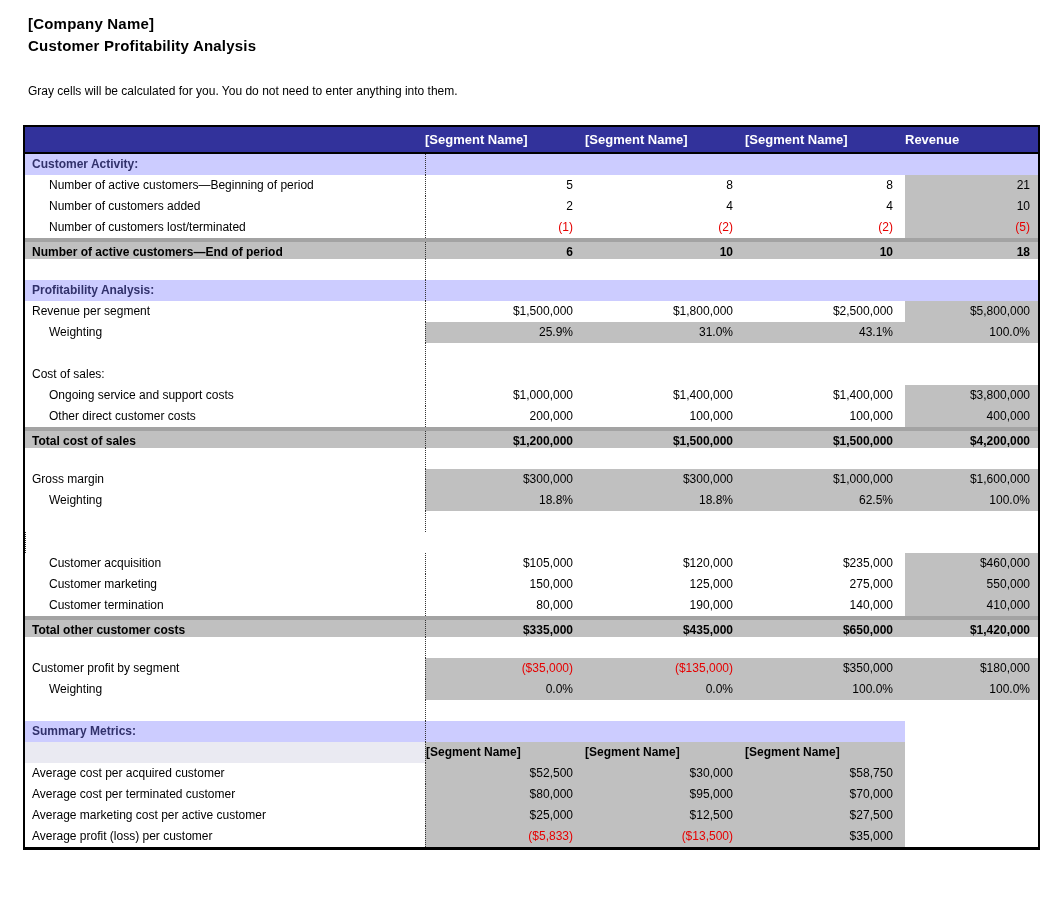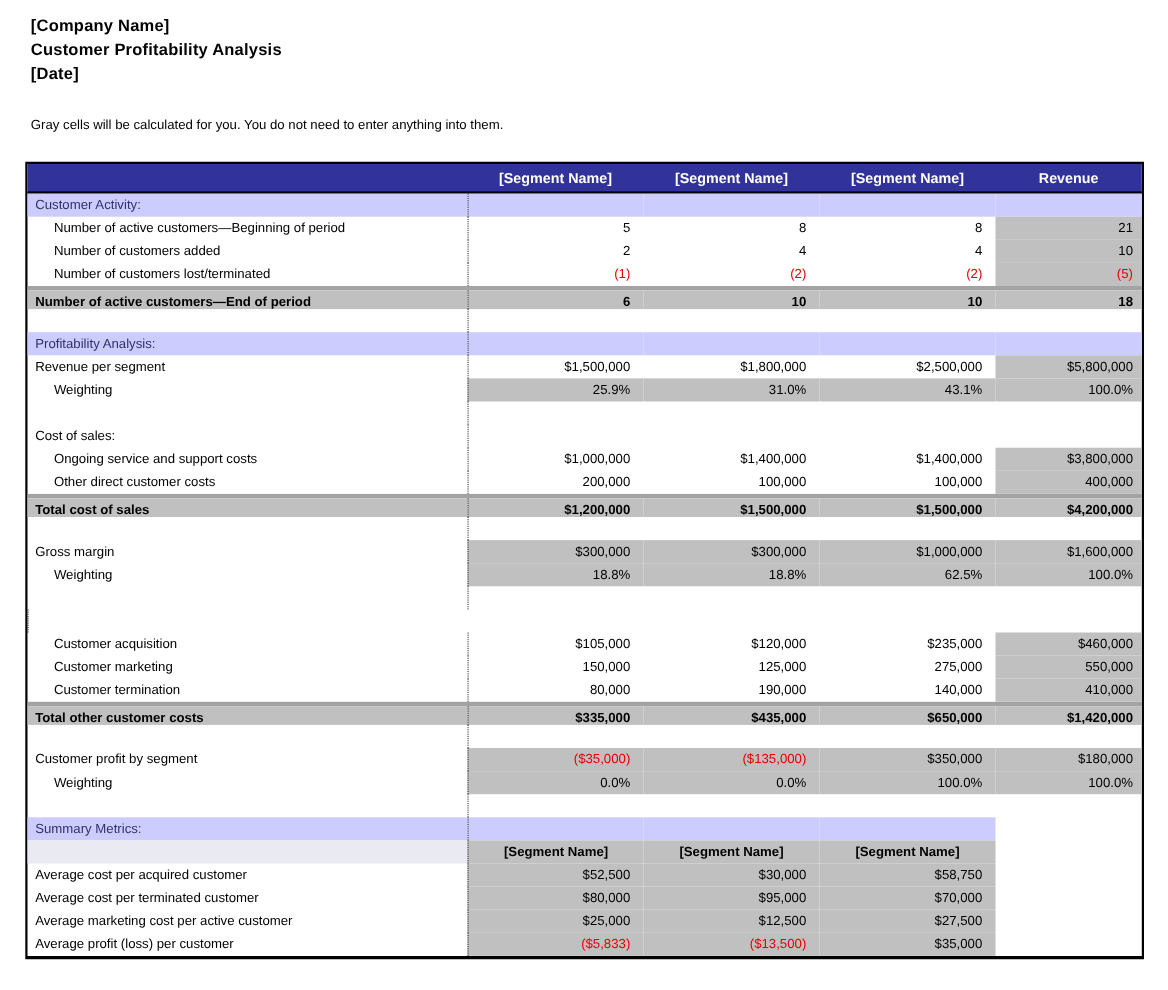--- a/index.html
+++ b/index.html
@@ -19,43 +19,42 @@
   }
   .row { display: flex; height: 21px; line-height: 21px; font-size: 12px; }
   .cell { height: 100%; overflow: hidden; white-space: nowrap; }
   .c0 { width: 400px; padding-left: 7px; text-align: left; }
   .c0.ind { padding-left: 24px; }
   .c1, .c2, .c3 { width: 160px; text-align: right; padding-right: 12px; }
   .c4 { width: 133px; text-align: right; padding-right: 8px; }
 
   .row.hdr { height: 27px; line-height: 26px; background: var(--navy, #32329B); border-bottom: 2px solid #000; }
   .row.hdr .cell { color: #fff; font-weight: 700; font-size: 13px; }
-  .row.hdr .center, .center { text-align: center; padding-right: 0; }
+  .row.hdr .center, .center { text-align: left; padding-right: 0; }
 
   .row:not(.hdr) .c1 { border-left: 1px dotted #333; }
 
-  .row.section .cell { font-weight: 400; color: var(--sectionText, #31316B); }
+  .row.section .cell { font-weight: 700; color: var(--sectionText, #31316B); }
   .cell.lav { background: var(--lavender, #CCCCFF); }
   .cell.g   { background: var(--grayCalc, #C0C0C0); }
   .cell.pale{ background: var(--paleRow, #EAEAF2); }
 
   .row.total { border-top: 4px solid #a3a3a3; }
   .row.total .cell { background: var(--grayCalc, #C0C0C0); font-weight: 700; }
 
   .row .bold { font-weight: 700; }
   .cell.neg { color: var(--negativeRed, #E60000); }
 </style>
 </head>
 <body>
 
 <div class="page">
   <div class="titles">
     <div class="company">[Company Name]</div>
     <div class="doc-title">Customer Profitability Analysis</div>
-    <div class="date">[Date]</div>
   </div>
   <div class="note">Gray cells will be calculated for you. You do not need to enter anything into them.</div>
   <div class="sheet" id="sheet">
       <div class="row hdr">
         <div class="cell c0"></div>
         <div class="cell c1 center">[Segment Name]</div>
         <div class="cell c2 center">[Segment Name]</div>
         <div class="cell c3 center">[Segment Name]</div>
         <div class="cell c4 center">Revenue</div>
       </div>

